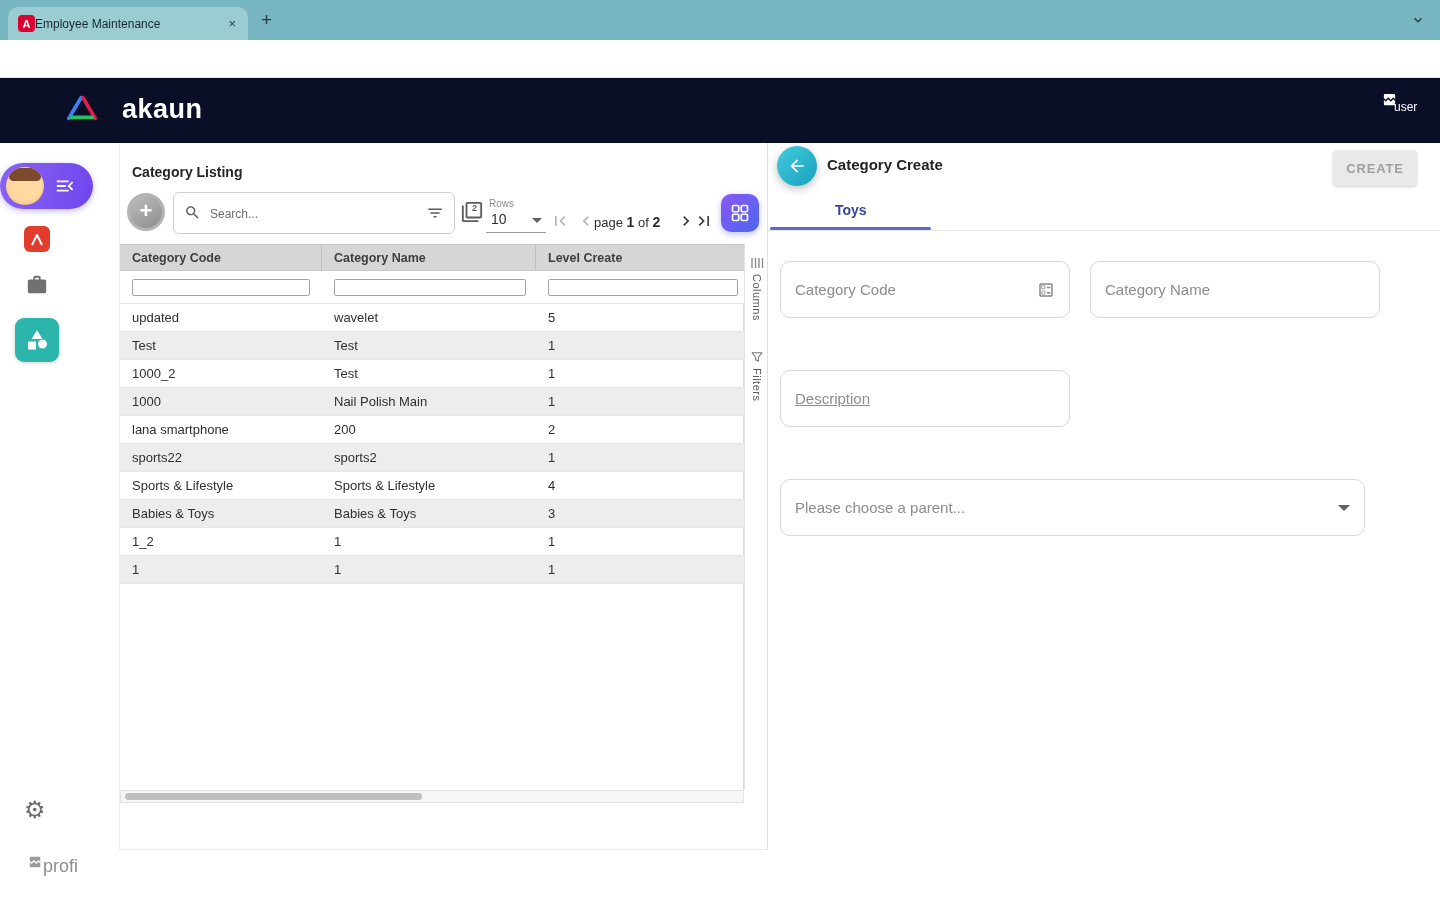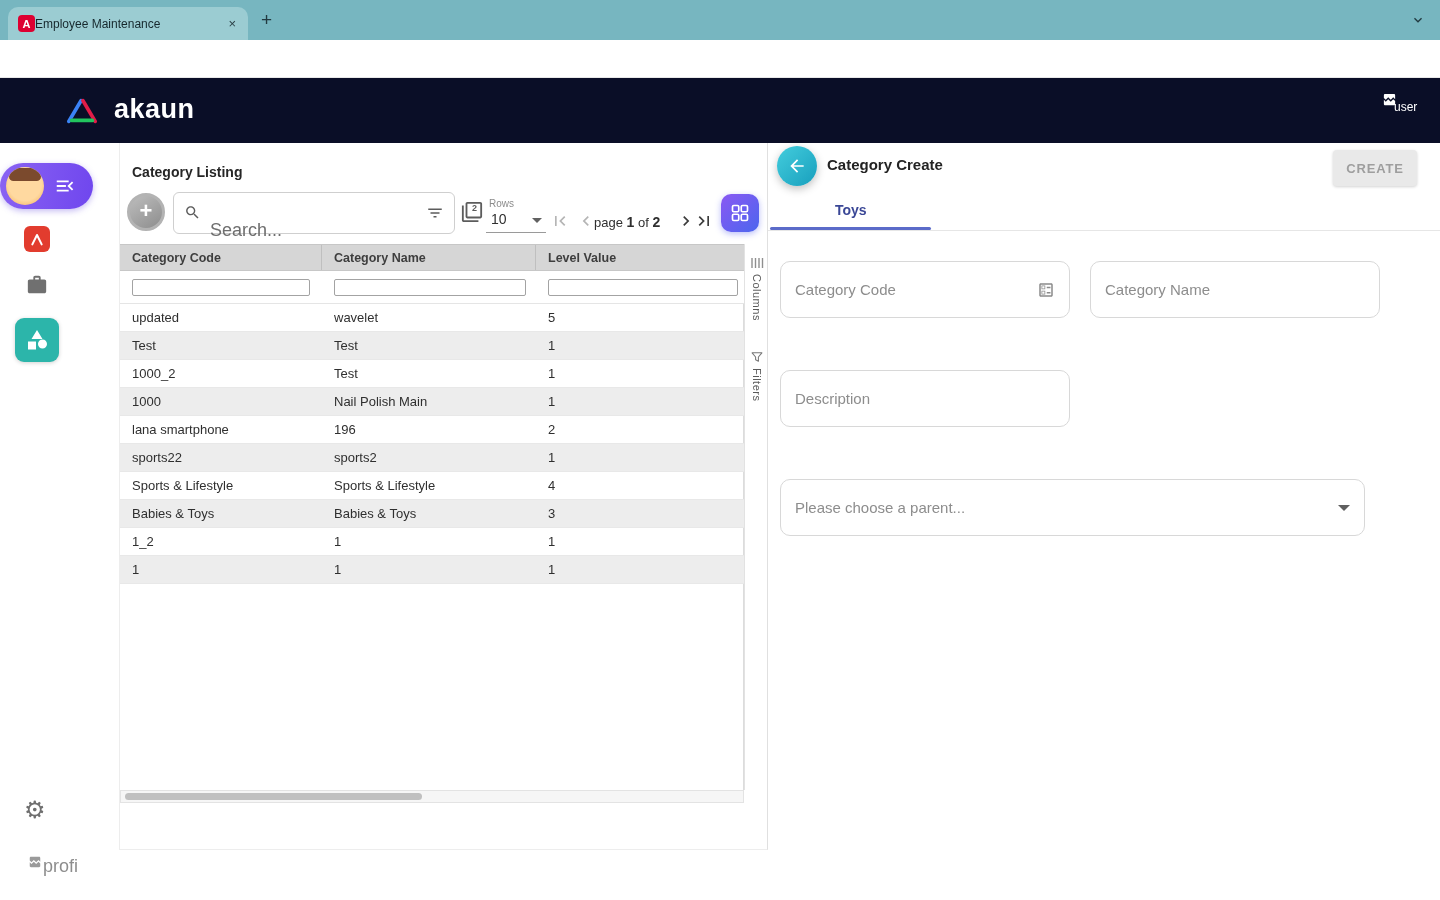--- a/index.html
+++ b/index.html
@@ -25,21 +25,21 @@
   .url-text{position:absolute;left:141px;top:51px;font-size:14px;color:#202124;letter-spacing:.1px;}
   .ext-red{position:absolute;left:1250px;top:50px;width:19px;height:19px;border-radius:4px;background:#e2483d;
            color:#fff;font-size:12px;font-weight:bold;display:flex;align-items:center;justify-content:center;}
   .ext-dark{position:absolute;left:1282px;top:50px;width:19px;height:19px;border-radius:4px;background:#3a3f45;}
   .ext-dark i{position:absolute;left:4px;right:4px;height:2px;background:#fff;border-radius:1px;}
   .chr-avatar{position:absolute;left:1376px;top:48px;width:23px;height:23px;border-radius:50%;background:#bd9a67;
               color:#fff;font-size:12px;font-weight:bold;display:flex;align-items:center;justify-content:center;}
 
   
   .app-header{position:absolute;left:0;top:78px;width:1440px;height:65px;background:#0a0e27;}
-  .logo{position:absolute;left:66px;top:16px;display:flex;align-items:flex-end;gap:16px;}
+  .logo{position:absolute;left:66px;top:16px;display:flex;align-items:flex-start;gap:24px;}
   .logo-text{color:#fff;font-size:27px;font-weight:bold;letter-spacing:.5px;}
   .broken{display:flex;align-items:flex-start;gap:1px;}
   .broken .alt{font-size:12px;}
 
   
   .rail{position:absolute;left:0;top:143px;width:75px;height:757px;background:#fff;}
   .pill{position:absolute;left:0;top:20px;width:93px;height:46px;border-radius:23px;
         background:linear-gradient(100deg,#8a63f3,#6f46ee);display:flex;align-items:center;
         box-shadow:0 2px 6px rgba(90,60,220,.35);}
   .face{width:38px;height:38px;border-radius:50%;margin-left:6px;position:relative;overflow:hidden;
@@ -58,22 +58,22 @@
   
   .listing{position:absolute;left:119px;top:143px;width:649px;height:707px;background:#fff;box-sizing:border-box;
         border-left:1px solid #ededed;border-right:1px solid #e0e0e0;border-bottom:1px solid #ededed;}
   .lp-title{position:absolute;left:12px;top:21px;font-size:14px;font-weight:bold;color:#262626;}
   .plus-btn{position:absolute;left:7px;top:50px;width:38px;height:38px;border-radius:50%;
         background:linear-gradient(145deg,#bdbdbd,#8d8d8d);border:3px solid #b3b3b3;box-sizing:border-box;
         color:#fff;display:flex;align-items:center;justify-content:center;}
   .plus-btn span{font-size:22px;font-weight:bold;line-height:1;margin-top:-2px;}
   .search-box{position:absolute;left:53px;top:49px;width:282px;height:42px;border:1px solid #cfcfcf;
         border-radius:6px;background:#fff;box-sizing:border-box;}
-  .search-box input{position:absolute;left:34px;top:16px;width:200px;height:40px;border:0;outline:0;
-        font-size:18px;color:#333;font-family:"Liberation Sans",sans-serif;background:transparent;}
+  .search-box input{position:absolute;left:34px;top:0;width:200px;height:40px;border:0;outline:0;
+        font-size:12px;color:#333;font-family:"Liberation Sans",sans-serif;background:transparent;}
   .search-box input::placeholder{color:#6e6e6e;}
   .sb-mag{position:absolute;left:10px;top:11px;}
   .sb-funnel{position:absolute;right:10px;top:11px;}
   .pages-ic{position:absolute;left:341px;top:58px;width:22px;height:22px;color:#5c5c5c;}
   .pages-num{position:absolute;left:8px;top:2px;width:11px;text-align:center;font-size:9px;font-weight:bold;color:#5c5c5c;}
   .rows-label{position:absolute;left:369px;top:55px;font-size:10px;color:#8c8c8c;}
   .rows-value{position:absolute;left:371px;top:68px;font-size:14px;color:#2f2f2f;}
   .rows-caret{position:absolute;left:412px;top:75px;width:0;height:0;border-left:5px solid transparent;
         border-right:5px solid transparent;border-top:5px solid #616161;}
   .rows-line{position:absolute;left:366px;top:89px;width:60px;height:1px;background:#9a9a9a;}
@@ -320,21 +320,21 @@
         <rect x="3" y="13.5" width="7.5" height="7.5" rx="1.5" fill="none" stroke="#fff" stroke-width="2"></rect>
         <rect x="13.5" y="13.5" width="7.5" height="7.5" rx="1.5" fill="none" stroke="#fff" stroke-width="2"></rect>
       </svg>
     </div>
 
     <div class="tbox"></div>
 
     <div class="thead">
       <div class="hc hc1">Category Code</div>
       <div class="hc hc2">Category Name</div>
-      <div class="hc hc3">Level Value</div>
+      <div class="hc hc3">Level Create</div>
     </div>
 
     <div class="frow">
       <input class="fi1" type="text" style="">
       <input class="fi2" type="text" style="">
       <input class="fi3" type="text" style="">
     </div>
 
     <div class="tbody">
         <div class="trow">
@@ -352,21 +352,21 @@
           <div class="tcell c2">Test</div>
           <div class="tcell c3">1</div>
         </div>
         <div class="trow">
           <div class="tcell c1">1000</div>
           <div class="tcell c2">Nail Polish Main</div>
           <div class="tcell c3">1</div>
         </div>
         <div class="trow">
           <div class="tcell c1">lana smartphone</div>
-          <div class="tcell c2">196</div>
+          <div class="tcell c2">200</div>
           <div class="tcell c3">2</div>
         </div>
         <div class="trow">
           <div class="tcell c1">sports22</div>
           <div class="tcell c2">sports2</div>
           <div class="tcell c3">1</div>
         </div>
         <div class="trow">
           <div class="tcell c1">Sports &amp; Lifestyle</div>
           <div class="tcell c2">Sports &amp; Lifestyle</div>
@@ -429,21 +429,21 @@
       <span class="lbl">Category Code</span>
       <svg width="18" height="18" viewBox="0 0 24 24" fill="#8a8a8a">
           <path d="M13 7.5h5v2h-5zm0 7h5v2h-5zM19 3H5c-1.1 0-2 .9-2 2v14c0 1.1.9 2 2 2h14c1.1 0 2-.9 2-2V5c0-1.1-.9-2-2-2zm0 16H5V5h14v14zM11 6H6v5h5V6zm-1 4H7V7h3v3zm1 3H6v5h5v-5zm-1 4H7v-3h3v3z"></path>
         </svg>
     </div>
 
     <div class="field" style="left:322px;top:118px;width:290px;">
       <span class="lbl">Category Name</span>
     </div>
 
-    <div class="field" style="left:12px;top:227px;width:290px;">
+    <div class="field" style="left:12px;top:227px;width:290px;text-decoration:underline;">
       <span class="lbl">Description</span>
     </div>
 
     <div class="field" style="left:12px;top:336px;width:585px;">
       <span class="lbl">Please choose a parent...</span>
       <span class="sel-caret"></span>
     </div>
   </div>
 
 </div>

